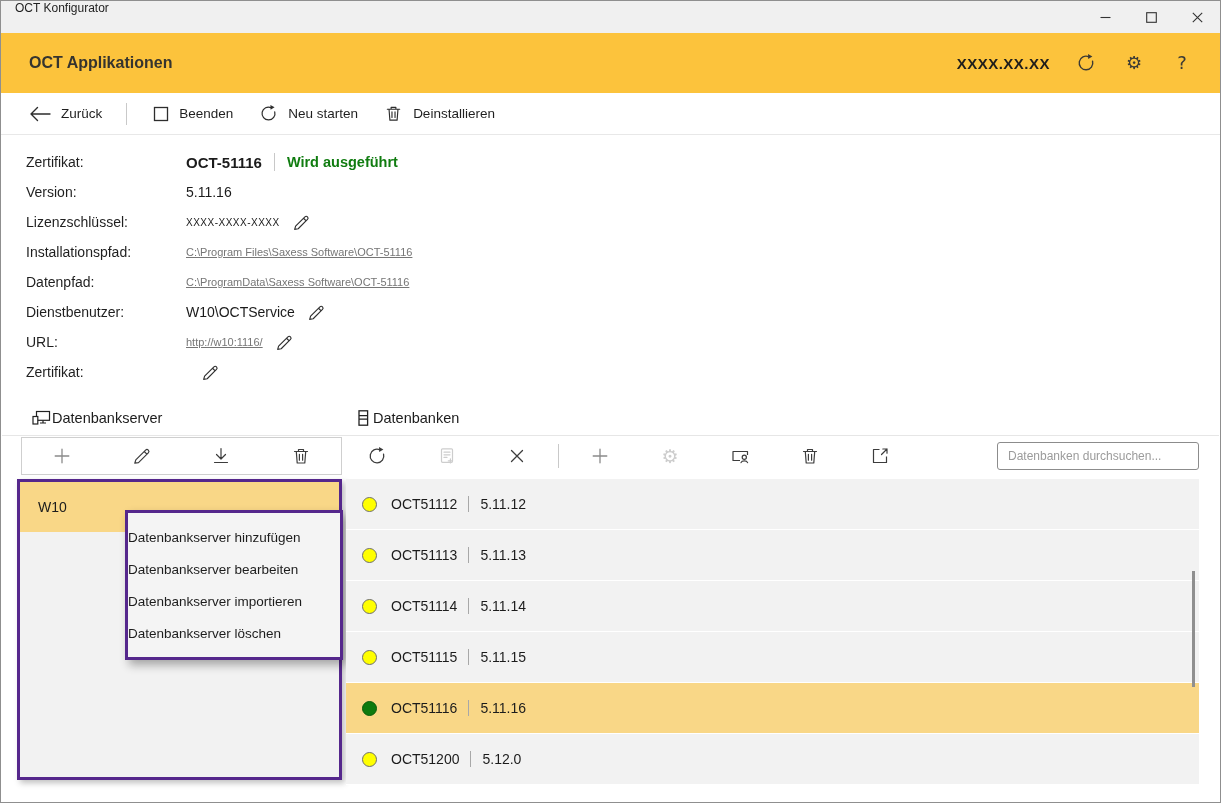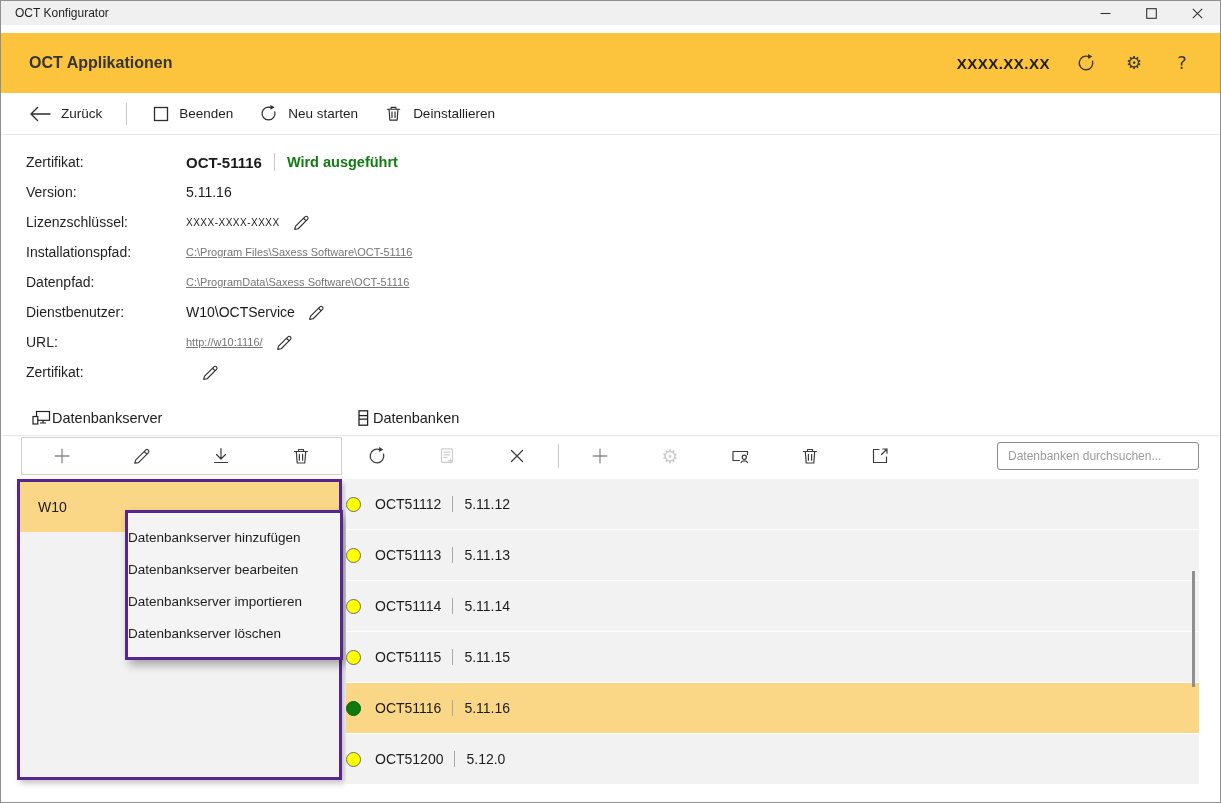--- a/index.html
+++ b/index.html
@@ -1,22 +1,22 @@
 <!DOCTYPE html>
 <html><head>
 <meta charset="utf-8">
 <style>
   * { margin:0; padding:0; box-sizing:border-box; }
   body { font-family:"Liberation Sans","DejaVu Sans",sans-serif; background:#cfcfcf; }
   .window { position:relative; width:1221px; height:803px; background:#ffffff;
             border:1px solid #8f8f8f; overflow:hidden; }
 
   
-  .titlebar { position:absolute; top:0; left:0; right:0; height:24px; background:#f0f0f0;
-              display:flex; align-items:center; }
+  .titlebar { position:absolute; top:0; left:0; right:0; height:32px; background:#f0f0f0;
+              display:flex; }
   .tb-title { font-size:12px; color:#1f1f1f; padding-left:14px; }
   .tb-controls { margin-left:auto; display:flex; height:100%; }
   .tb-btn { width:46px; height:100%; background:transparent; border:none; display:flex;
             align-items:center; justify-content:center; color:#333; cursor:default; }
 
   
   .appheader { position:absolute; top:32px; left:0; right:0; height:60px; background:#fcc33c;
                display:flex; align-items:center; }
   .app-title { font-size:16px; font-weight:bold; color:#35342f; padding-left:28px; }
   .header-right { margin-left:auto; display:flex; align-items:center; gap:24px; padding-right:26px; }
@@ -80,21 +80,21 @@
 
   
   .context-menu { position:absolute; left:124px; top:509px; width:218px; background:#f4f4f4;
                   border:3px solid #55278c; box-shadow:4px 5px 9px rgba(0,0,0,0.32); padding:8px 0; }
   .menu-item { height:32px; display:flex; align-items:center; 
                font-size:13.5px; color:#1d1d1d; }
 
   
   .db-list { position:absolute; left:345px; top:478px; width:853px; background:#fff; }
   .db-row { height:50px; background:#f2f2f2; margin-bottom:1px; display:flex; align-items:center;
-            }
+            padding-left:16px; }
   .db-row.selected { background:#f9d787; }
   .dot { width:15px; height:15px; border-radius:50%; background:#ffff00; border:1px solid #6f6f6f;
          margin-right:14px; flex:0 0 15px; }
   .dot.green { background:#0e7a0e; border-color:#0a5c0a; }
   .db-name { font-size:14px; color:#1c1c1c; }
   .db-pipe { width:1px; height:16px; background:#a8a8a8; margin:0 11px; }
   .db-version { font-size:14px; color:#1c1c1c; }
 
   .scroll-thumb { position:absolute; left:1191px; top:570px; width:3px; height:116px; background:#8f8f8f; }
 

